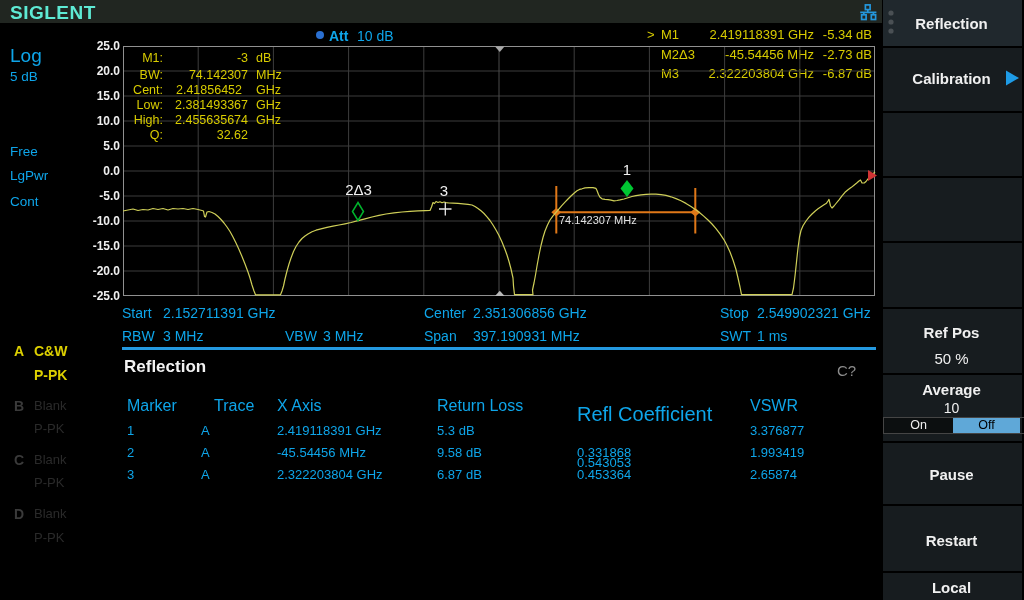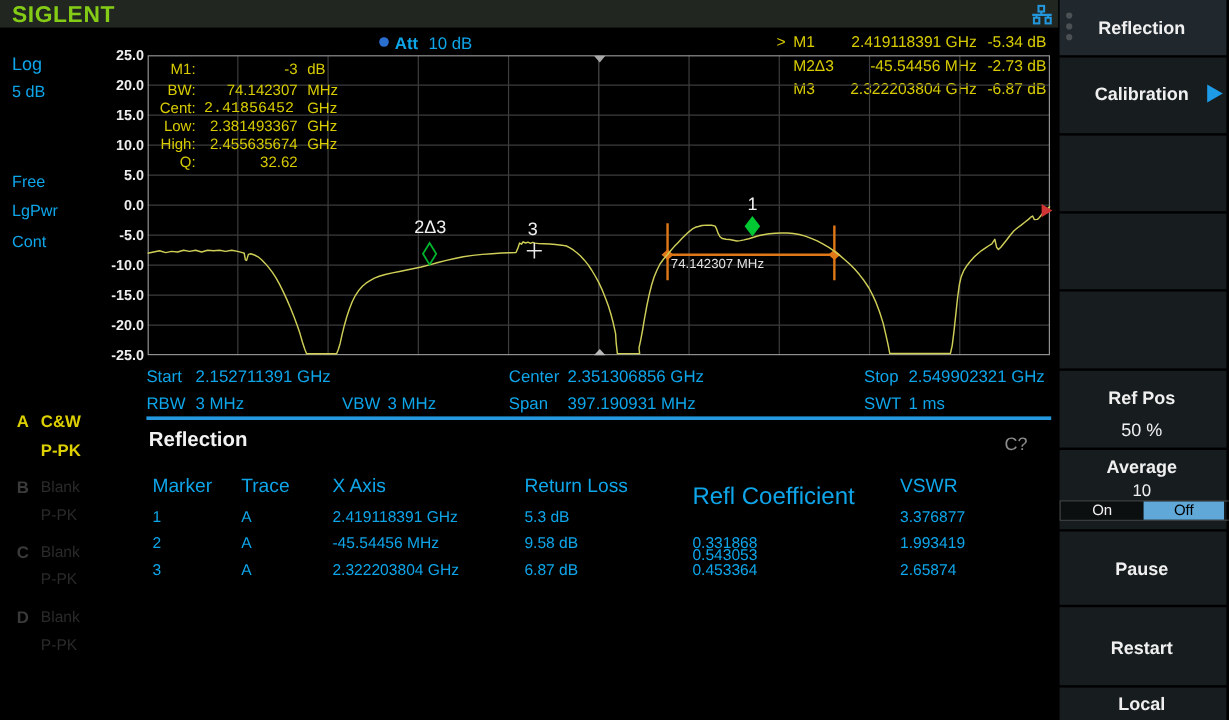--- a/index.html
+++ b/index.html
@@ -4,21 +4,21 @@
 <style>
 html,body{margin:0;padding:0;background:#000;}
 #screen{position:relative;width:1024px;height:600px;background:#000;overflow:hidden;
   font-family:"Liberation Sans", sans-serif;}
 .abs{position:absolute;white-space:nowrap;}
 .w{color:#0ea5e9;font-size:14px;}
 .t{font-size:13px;}
 .y{color:#d8cc00;font-size:13px;}
 .mi{font-size:12.5px;}
 #topbar{position:absolute;left:0;top:0;width:882px;height:23px;background:#212621;}
-#logo{position:absolute;left:10px;top:2px;color:#84cc16;font-size:19px;font-weight:bold;letter-spacing:0.5px;}
+#logo{position:absolute;left:10px;top:2px;color:#5eead4;font-size:19px;font-weight:bold;letter-spacing:0.5px;}
 .axl{position:absolute;left:78px;width:42px;text-align:right;color:#efefef;font-size:12px;font-weight:bold;}
 .btn{position:absolute;left:1px;width:139px;background:#171c1f;}
 .btxt{position:absolute;left:0;width:139px;text-align:center;color:#f0f0f0;font-size:15px;font-weight:bold;}
 </style>
 </head>
 <body>
 <div id="screen">
 
 <div id="topbar"></div>
 <div id="logo">SIGLENT</div>
@@ -39,21 +39,21 @@
 <div class="abs y" style="left:661px;top:27px;">M1</div>
 <div class="abs y" style="left:690px;top:27px;width:124px;text-align:right;">2.419118391 GHz</div>
 <div class="abs y" style="left:790px;top:27px;width:82px;text-align:right;">-5.34 dB</div>
 <div class="abs y" style="left:661px;top:47px;">M2Δ3</div>
 <div class="abs y" style="left:690px;top:47px;width:124px;text-align:right;">-45.54456 MHz</div>
 <div class="abs y" style="left:790px;top:47px;width:82px;text-align:right;">-2.73 dB</div>
 <div class="abs y" style="left:661px;top:66px;">M3</div>
 <div class="abs y" style="left:690px;top:66px;width:124px;text-align:right;">2.322203804 GHz</div>
 <div class="abs y" style="left:790px;top:66px;width:82px;text-align:right;">-6.87 dB</div>
 
-<div class="abs w" style="left:10px;top:44.5px;font-size:15px;">Log</div>
+<div class="abs w" style="left:10px;top:44.5px;font-size:19px;">Log</div>
 <div class="abs w" style="left:10px;top:68.5px;font-size:13.5px;">5 dB</div>
 <div class="abs w" style="left:10px;top:143.5px;font-size:13.5px;">Free</div>
 <div class="abs w" style="left:10px;top:168px;font-size:13.5px;">LgPwr</div>
 <div class="abs w" style="left:10px;top:193.5px;font-size:13.5px;">Cont</div>
 
 <div class="axl" style="top:39px;">25.0</div>
 <div class="axl" style="top:64px;">20.0</div>
 <div class="axl" style="top:89px;">15.0</div>
 <div class="axl" style="top:114px;">10.0</div>
 <div class="axl" style="top:139px;">5.0</div>
@@ -119,21 +119,21 @@
   <text x="358.5" y="194.5" fill="#f0f0f0" font-size="15" text-anchor="middle">2Δ3</text>
 </svg>
 
 <div class="abs y mi" style="left:118px;top:50.5px;width:45px;text-align:right;">M1:</div>
 <div class="abs y mi" style="left:170px;top:50.5px;width:78px;text-align:right;">-3</div>
 <div class="abs y mi" style="left:256px;top:50.5px;">dB</div>
 <div class="abs y mi" style="left:118px;top:67.5px;width:45px;text-align:right;">BW:</div>
 <div class="abs y mi" style="left:170px;top:67.5px;width:78px;text-align:right;">74.142307</div>
 <div class="abs y mi" style="left:256px;top:67.5px;">MHz</div>
 <div class="abs y mi" style="left:118px;top:83px;width:45px;text-align:right;">Cent:</div>
-<div class="abs y mi" style="left:170px;top:83px;width:78px;text-align:left;font-family:Liberation Mono, monospace;">2.41856452</div>
+<div class="abs y mi" style="left:170px;top:83px;width:78px;text-align:center;">2.41856452</div>
 <div class="abs y mi" style="left:256px;top:83px;">GHz</div>
 <div class="abs y mi" style="left:118px;top:98px;width:45px;text-align:right;">Low:</div>
 <div class="abs y mi" style="left:170px;top:98px;width:78px;text-align:right;">2.381493367</div>
 <div class="abs y mi" style="left:256px;top:98px;">GHz</div>
 <div class="abs y mi" style="left:118px;top:113px;width:45px;text-align:right;">High:</div>
 <div class="abs y mi" style="left:170px;top:113px;width:78px;text-align:right;">2.455635674</div>
 <div class="abs y mi" style="left:256px;top:113px;">GHz</div>
 <div class="abs y mi" style="left:118px;top:128px;width:45px;text-align:right;">Q:</div>
 <div class="abs y mi" style="left:170px;top:128px;width:78px;text-align:right;">32.62</div>
 
@@ -151,21 +151,21 @@
 <div class="abs w" style="left:473px;top:328px;">397.190931 MHz</div>
 <div class="abs w" style="left:720px;top:328px;">SWT</div>
 <div class="abs w" style="left:757px;top:328px;">1 ms</div>
 
 <div class="abs" style="left:122px;top:347px;width:754px;height:3px;background:#2499e0;"></div>
 
 <div class="abs" style="left:124px;top:356.5px;color:#f2f2f2;font-size:17px;font-weight:bold;">Reflection</div>
 <div class="abs" style="left:837px;top:361.5px;color:#8c8c8c;font-size:15px;">C?</div>
 
 <div class="abs w" style="left:127px;top:396.5px;font-size:16px;">Marker</div>
-<div class="abs w" style="left:201px;top:396.5px;font-size:16px;">Trace</div>
+<div class="abs w" style="left:214px;top:396.5px;font-size:16px;">Trace</div>
 <div class="abs w" style="left:277px;top:396.5px;font-size:16px;">X Axis</div>
 <div class="abs w" style="left:437px;top:396.5px;font-size:16px;">Return Loss</div>
 <div class="abs w" style="left:577px;top:403px;font-size:20px;">Refl Coefficient</div>
 <div class="abs w" style="left:750px;top:396.5px;font-size:16px;">VSWR</div>
 
 <div class="abs w t" style="left:127px;top:423px;">1</div>
 <div class="abs w t" style="left:201px;top:423px;">A</div>
 <div class="abs w t" style="left:277px;top:423px;">2.419118391 GHz</div>
 <div class="abs w t" style="left:437px;top:423px;">5.3 dB</div>
 <div class="abs w t" style="left:577px;top:423px;margin-top:32px;">0.543053</div>

